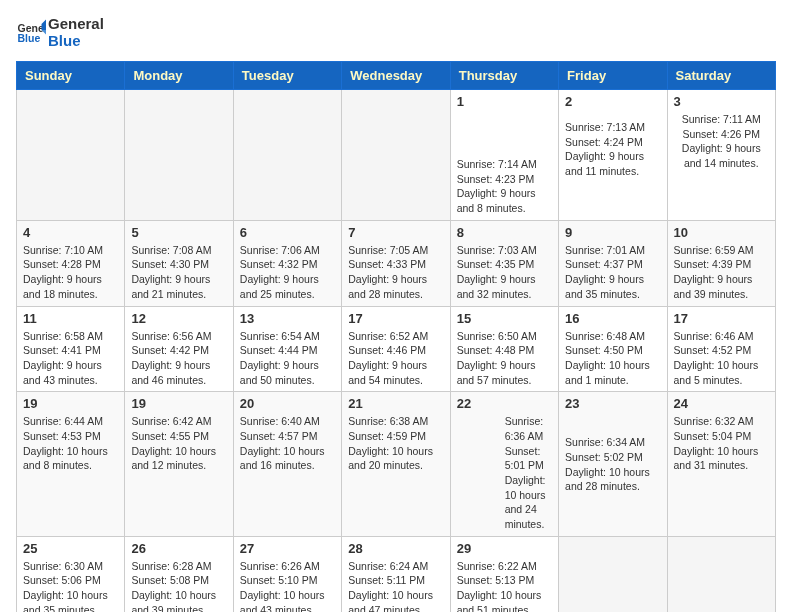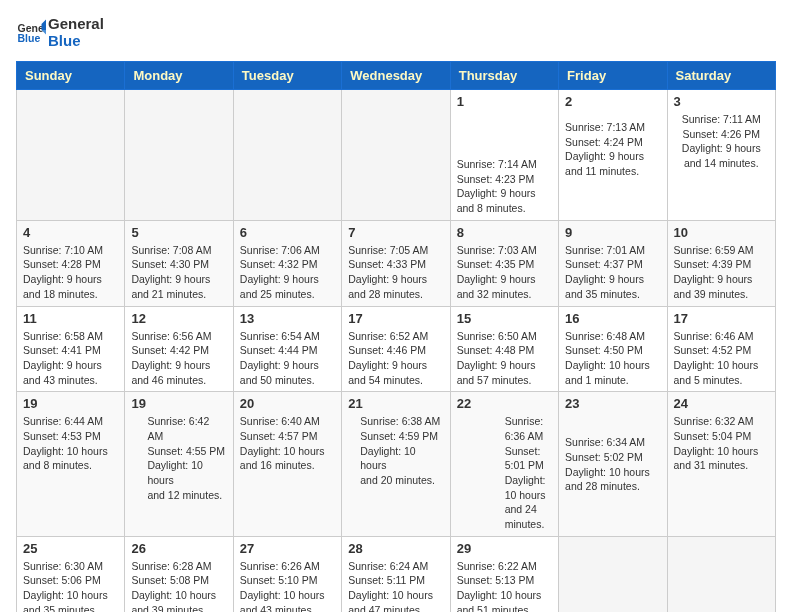--- a/index.html
+++ b/index.html
@@ -250,35 +250,35 @@
       <tr>
         <td>
           <span class="day-num">19</span>
           <div class="day-info" style="white-space: pre-line;">Sunrise: 6:44 AM
 Sunset: 4:53 PM
 Daylight: 10 hours
 and 8 minutes.</div>
         </td>
         <td>
           <span class="day-num">19</span>
-          <div class="day-info" style="white-space: pre-line; margin-left: 16px;">Sunrise: 6:42 AM
+          <div class="day-info" style="white-space: pre-line;">Sunrise: 6:42 AM
 Sunset: 4:55 PM
 Daylight: 10 hours
 and 12 minutes.</div>
         </td>
         <td>
           <span class="day-num">20</span>
           <div class="day-info" style="white-space: pre-line;">Sunrise: 6:40 AM
 Sunset: 4:57 PM
 Daylight: 10 hours
 and 16 minutes.</div>
         </td>
         <td>
           <span class="day-num">21</span>
-          <div class="day-info" style="white-space: pre-line; margin-left: 12px;">Sunrise: 6:38 AM
+          <div class="day-info" style="white-space: pre-line;">Sunrise: 6:38 AM
 Sunset: 4:59 PM
 Daylight: 10 hours
 and 20 minutes.</div>
         </td>
         <td>
           <span class="day-num">22</span>
           <div class="day-info" style="white-space: pre-line; margin-left: 48px;">Sunrise: 6:36 AM
 Sunset: 5:01 PM
 Daylight: 10 hours
 and 24 minutes.</div>

